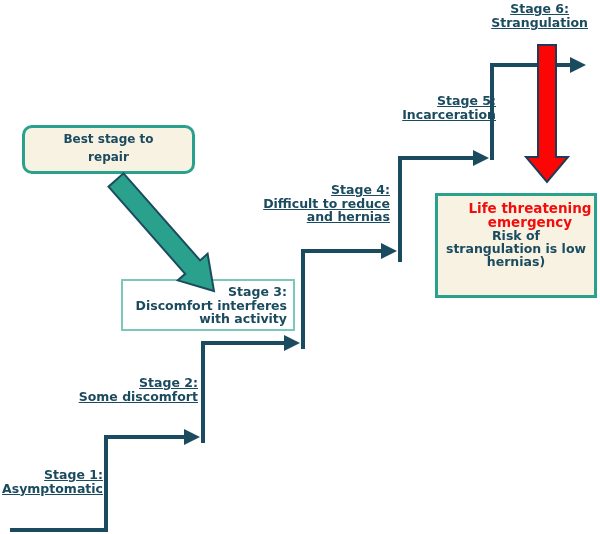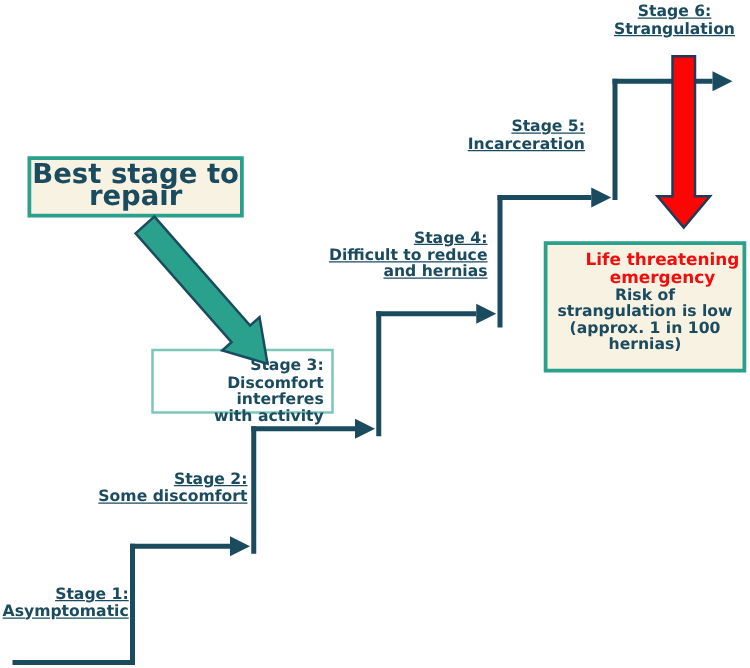--- a/index.html
+++ b/index.html
@@ -33,30 +33,30 @@
   }
   .stage-label.center{text-align:center;}
   .callout-box{
     position:absolute;box-sizing:border-box;
     background:var(--box_fill);
     border:3px solid var(--teal_accent);
     color:var(--line);font-weight:bold;text-align:center;
   }
   .best-stage-box{
     left:22px;top:125px;width:173px;height:49px;
-    font-size:22px;line-height:17.5px;padding-top:3px;
+    font-size:12px;line-height:17.5px;padding-top:3px;border-radius:10px;
   }
   .emergency-box{
     left:435px;top:193px;width:162px;height:105px;
     font-size:12.5px;line-height:13px;padding-top:5px;
   }
   .emergency-title{color:var(--red_text);font-size:13.5px;line-height:14px;margin-left:28px;}
   .stage3-box{
     position:absolute;box-sizing:border-box;
-    left:121px;top:279px;width:146px;height:52px;
+    left:121px;top:279px;width:174px;height:52px;
     background:var(--background);
     border:2px solid var(--stage3_border);
     color:var(--line);font-weight:bold;font-size:12.5px;line-height:13.5px;
     text-align:right;padding:4px 6px 0 0;
   }
   .overlay{position:absolute;left:0;top:0;width:600px;height:534px;pointer-events:none;}
   .teal-arrow{fill:var(--teal_accent);stroke:var(--line);stroke-width:2;}
   .red-arrow{fill:var(--red);stroke:var(--red_arrow_outline);stroke-width:2;}
 </style>
 </head>
@@ -100,41 +100,40 @@
     <div>Discomfort interferes</div>
     <div>with activity</div>
   </div>
 
   <div class="stage-label" style="right:210px;top:183px;margin-left:18px;">
     <div>Stage 4:</div>
     <div>Difficult to reduce</div>
     <div>and hernias</div>
   </div>
 
-  <div class="stage-label" style="right:132px;top:94px;text-align:right;">
+  <div class="stage-label" style="right:104px;top:94px;text-align:right;">
     <div>Stage 5:</div>
     <div>Incarceration</div>
   </div>
 
   <div class="stage-label center" style="right:12px;top:2px;">
     <div>Stage 6:</div>
     <div>Strangulation</div>
   </div>
 
   <div class="callout-box best-stage-box">
     <div>Best stage to</div>
     <div>repair</div>
   </div>
 
   <div class="callout-box emergency-box">
     <div class="emergency-title">Life threatening</div>
     <div class="emergency-title">emergency</div>
     <div>Risk of</div>
     <div>strangulation is low</div>
-    <div>(approx. 1 in 100</div>
     <div>hernias)</div>
   </div>
 
   <svg class="overlay" viewBox="0 0 600 534">
     <polygon class="teal-arrow" points="108.5,186.7 185.2,273.8 177.8,280.4 214,291 207.6,253.8 200.1,260.4 123.5,173.3"></polygon>
     <polygon class="red-arrow" points="538,45 556,45 556,157 568,157 547,182 526,157 538,157"></polygon>
   </svg>
 
 </div>
 

